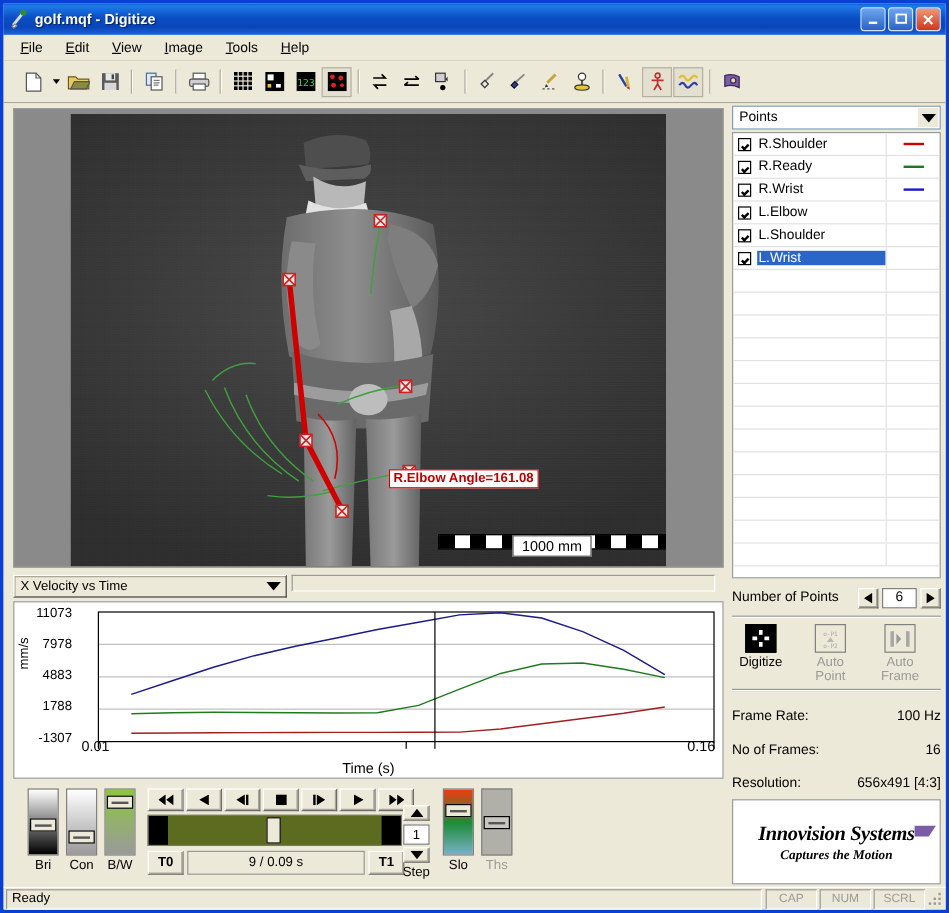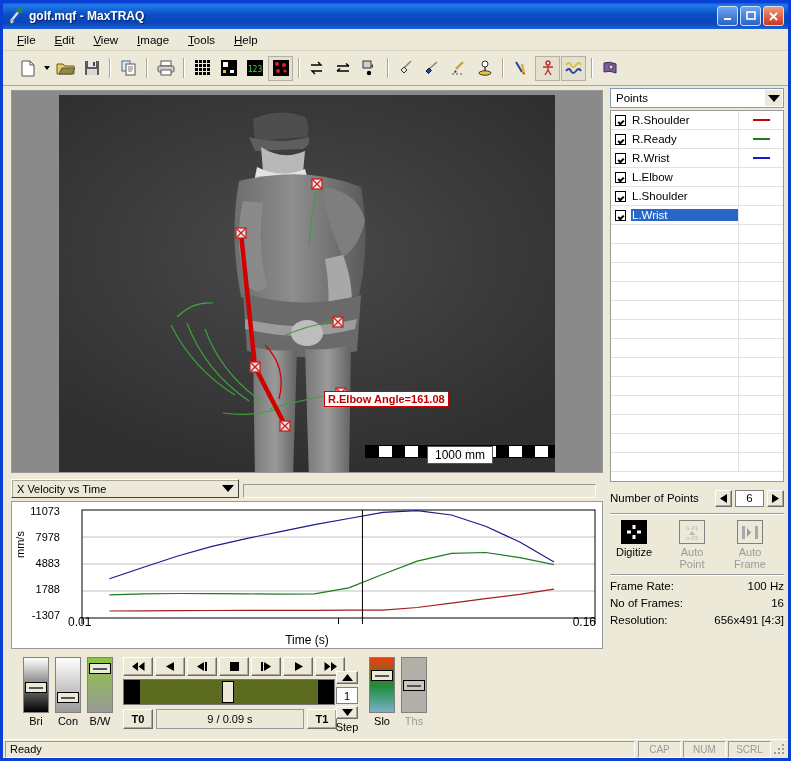--- a/index.html
+++ b/index.html
@@ -87,21 +87,21 @@
   }
   .scalelabel{
     position:absolute;left:368px;bottom:8px;background:#fff;border:1px solid #555;
     padding:1px 7px;font-size:12px;color:#000;
   }
   .anglelabel{
     position:absolute;left:265px;top:296px;background:#fff;border:1px solid #c00;
     color:#c00000;font-weight:bold;font-size:11px;padding:1px 3px;white-space:nowrap;
   }
   
-  .charthead{display:flex;align-items:flex-end;margin:6px 0 0 8px;gap:4px;}
+  .charthead{display:flex;align-items:flex-start;margin:6px 0 0 8px;gap:4px;}
   .combo{
     width:228px;height:19px;background:#ece9d8;border:1px solid #fff;
     border-right-color:#404040;border-bottom-color:#404040;
     box-shadow:inset 1px 1px 0 #aca899;
     display:flex;align-items:center;box-sizing:border-box;padding-left:5px;
     font-size:11px;position:relative;
   }
   .combo .arrow{
     position:absolute;right:2px;top:1px;width:17px;height:15px;
     display:flex;align-items:center;justify-content:center;
@@ -194,21 +194,21 @@
   .npts .lbl{flex:1;}
   .spinbtn{width:17px;height:17px;background:#ece9d8;border:1px solid #fff;border-right-color:#6b6b6b;border-bottom-color:#6b6b6b;box-shadow:inset -1px -1px 0 #aca899;box-sizing:border-box;display:flex;align-items:center;justify-content:center;}
   .nval{width:29px;height:17px;background:#fff;border:1px solid #808080;box-sizing:border-box;display:flex;align-items:center;justify-content:center;font-size:11.5px;}
   .hsep{height:1px;background:#9a9a9a;border-bottom:1px solid #fff;margin:2px 0;}
   .digrow{display:flex;padding:3px 0 2px 2px;gap:14px;}
   .digcell{width:44px;text-align:center;}
   .digicon{width:26px;height:24px;margin:0 auto 2px;border:1px solid #808080;box-sizing:border-box;display:flex;align-items:center;justify-content:center;background:#ece9d8;}
   .digicon.on{background:#000;border:2px solid #000;}
   .diglabel{font-size:11px;line-height:12px;}
   .dis{color:#9a9a9a;}
-  .inforow{display:flex;font-size:11.5px;line-height:17px;}
+  .inforow{display:flex;font-size:11.5px;line-height:17px;margin-top:11px;}
   .inforow .k{flex:1;}
   .inforow .v{text-align:center;}
   .logo{
     margin-top:4px;flex:1;min-height:0;background:#fff;border:1px solid #9a9a9a;
     box-sizing:border-box;display:flex;flex-direction:column;align-items:center;justify-content:center;
   }
   .logo1{font-family:"Liberation Serif",serif;font-style:italic;font-weight:bold;font-size:17px;letter-spacing:-.3px;position:relative;}
   .logo2{font-family:"Liberation Serif",serif;font-style:italic;font-weight:bold;font-size:11px;margin-top:2px;}
   
   .statusbar{
@@ -233,21 +233,21 @@
 <div class="app">
 
   <div class="titlebar">
     <div class="title-icon">
       <svg width="18" height="18" viewBox="0 0 18 18">
         <path d="M4 14 L12 4" stroke="#dcdcdc" stroke-width="2.4" fill="none"></path>
         <path d="M3 15 l2.5 -2 1.5 1.5 -2.5 2 z" fill="#e8e8e8" stroke="#888"></path>
         <circle cx="12.5" cy="3.5" r="2.6" fill="#2e8b3a"></circle>
       </svg>
     </div>
-    <div class="title-text">golf.mqf - MaxTRAQ</div>
+    <div class="title-text">golf.mqf - Digitize</div>
     <div class="win-btns">
       <div class="win-btn">
         <svg width="9" height="9">
             <rect x="1" y="6" width="7" height="2" fill="#fff"></rect>
           </svg>
       </div>
       <div class="win-btn">
         <svg width="10" height="10">
             <rect x="1" y="1" width="8" height="7" fill="none" stroke="#fff" stroke-width="1.6"></rect>
           </svg>
@@ -824,20 +824,29 @@
       </div>
       <div class="inforow">
         <span class="k">No of Frames:</span>
         <span class="v">16</span>
       </div>
       <div class="inforow">
         <span class="k">Resolution:</span>
         <span class="v">656x491 [4:3]</span>
       </div>
 
+      <div class="logo">
+        <div class="logo1">
+          <span>Innovision Systems</span>
+          <svg width="20" height="12" style="position:absolute;right:-20px;top:3px">
+            <path d="M0 0 h18 l-6 9 h-12 z" fill="#7a5ca8"></path>
+          </svg>
+        </div>
+        <div class="logo2">Captures the Motion</div>
+      </div>
     </div>
   </div>
 
   <div class="statusbar">
     <div class="stat-main">Ready</div>
     <div class="stat-cell">CAP</div>
     <div class="stat-cell">NUM</div>
     <div class="stat-cell">SCRL</div>
     <div class="grip">
       <svg width="14" height="14">

